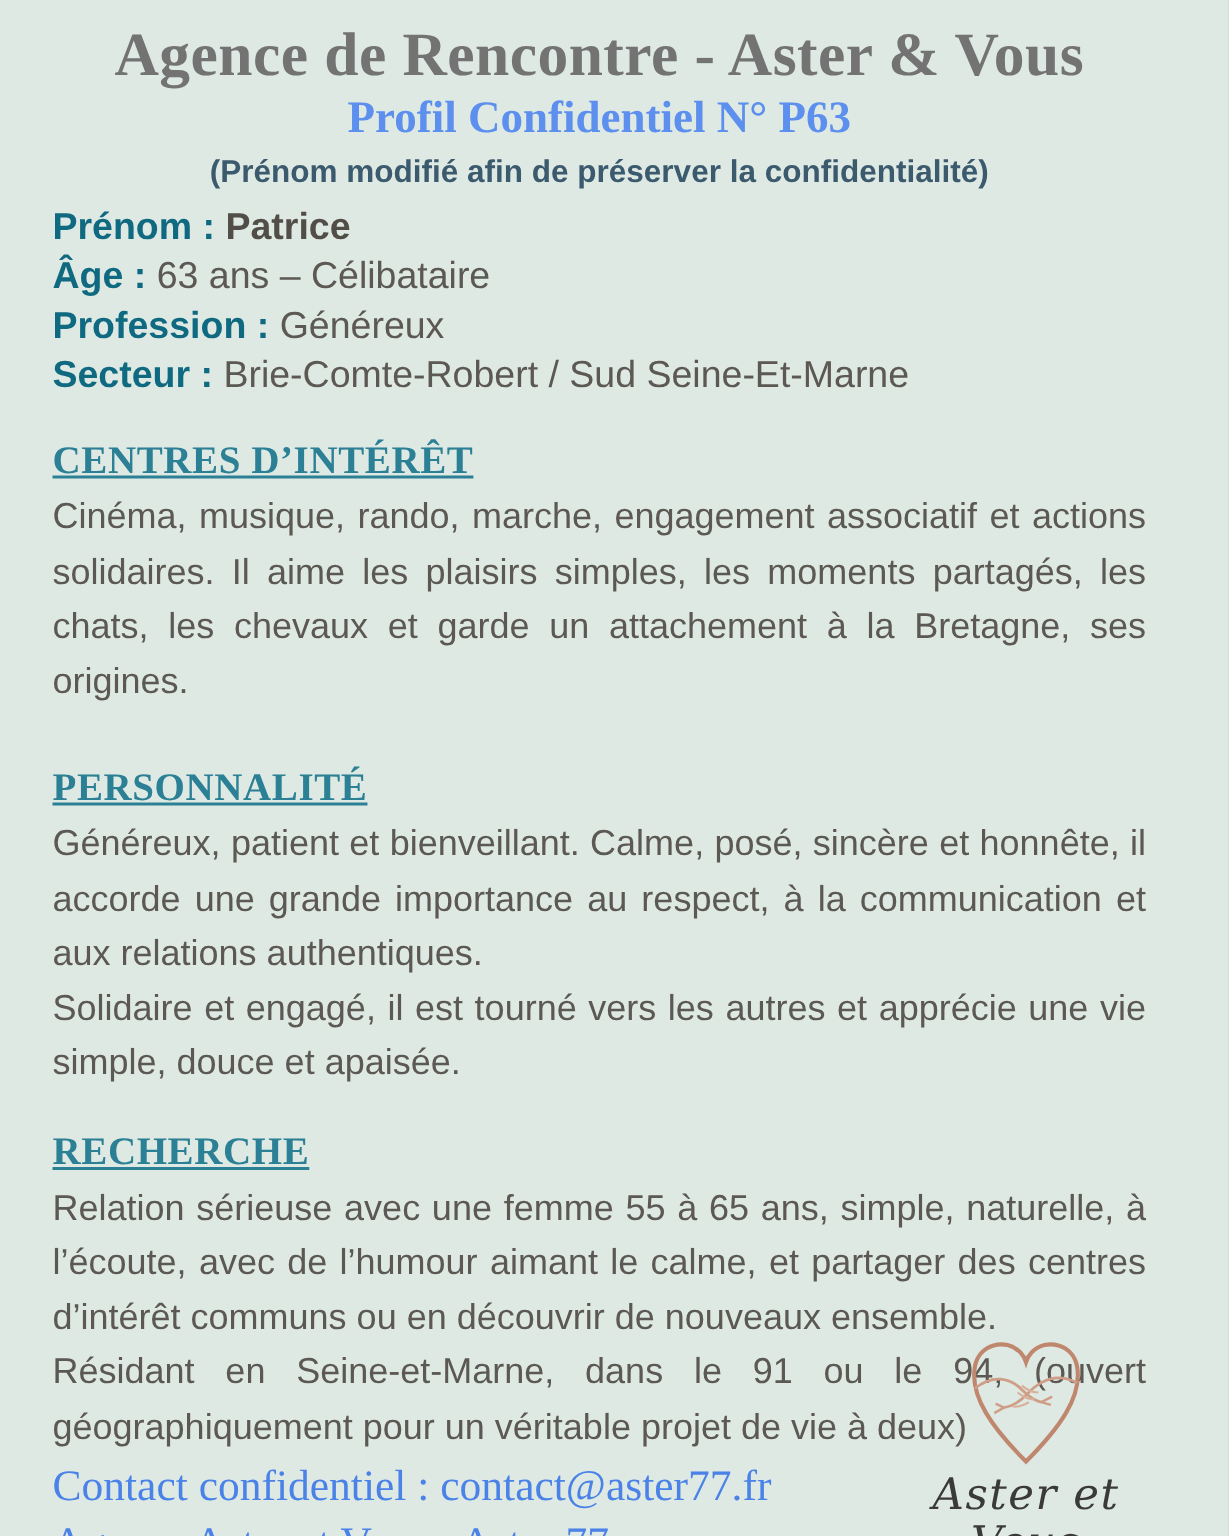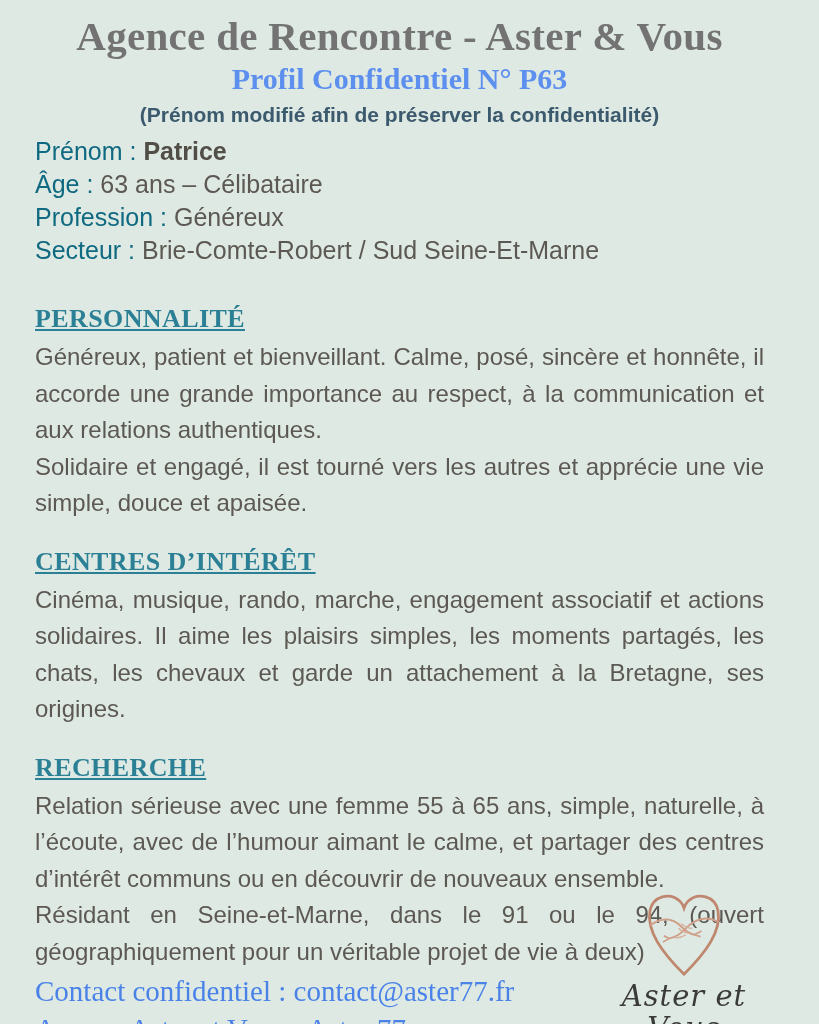--- a/index.html
+++ b/index.html
@@ -32,21 +32,21 @@
   .note {
     font-size:21px; line-height:27px;
     font-weight:bold;
     color:#3c5a6e;
     text-align:center;
     margin-top:3px;
   }
 
   .fields { margin-top:7px; }
   .field { font-size:25px; line-height:33px; color:#5c5853; }
-  .field .label { font-weight:normal; color:#0f6980; }
+  .field .label { font-weight:bold; color:#0f6980; }
   .field .value-strong { font-weight:bold; color:#514e47;text-align:center; }
 
   .section { margin-top:24px; }
   .section.first { margin-top:36px; }
   .section-heading {
     display:inline-block;
     font-family:"Liberation Serif", serif;
     font-weight:bold;
     font-size:26px; line-height:32px;
     color:#2c8095;
@@ -107,29 +107,29 @@
       <div class="field">
         <span class="label">Profession :</span>
         <span class="value">Généreux</span>
       </div>
       <div class="field">
         <span class="label">Secteur :</span>
         <span class="value">Brie-Comte-Robert / Sud Seine-Et-Marne</span>
       </div>
     </div>
 
+    <div class="section">
+      <span class="section-heading">CENTRES D’INTÉRÊT</span>
+      <p>Cinéma, musique, rando, marche, engagement associatif et actions solidaires. Il aime les plaisirs simples, les moments partagés, les chats, les chevaux et garde un attachement à la Bretagne, ses origines.</p>
+    </div>
+
     <div class="section first">
       <span class="section-heading">PERSONNALITÉ</span>
       <p>Généreux, patient et bienveillant. Calme, posé, sincère et honnête, il accorde une grande importance au respect, à la communication et aux relations authentiques.</p>
       <p>Solidaire et engagé, il est tourné vers les autres et apprécie une vie simple, douce et apaisée.</p>
-    </div>
-
-    <div class="section">
-      <span class="section-heading">CENTRES D’INTÉRÊT</span>
-      <p>Cinéma, musique, rando, marche, engagement associatif et actions solidaires. Il aime les plaisirs simples, les moments partagés, les chats, les chevaux et garde un attachement à la Bretagne, ses origines.</p>
     </div>
 
     <div class="section">
       <span class="section-heading">RECHERCHE</span>
       <p>Relation sérieuse avec une femme 55 à 65 ans, simple, naturelle, à l’écoute, avec de l’humour aimant le calme, et partager des centres d’intérêt communs ou en découvrir de nouveaux ensemble.</p>
       <p>Résidant en Seine-et-Marne, dans le 91 ou le 94, (ouvert géographiquement pour un véritable projet de vie à deux)</p>
     </div>
 
   </div>
 

